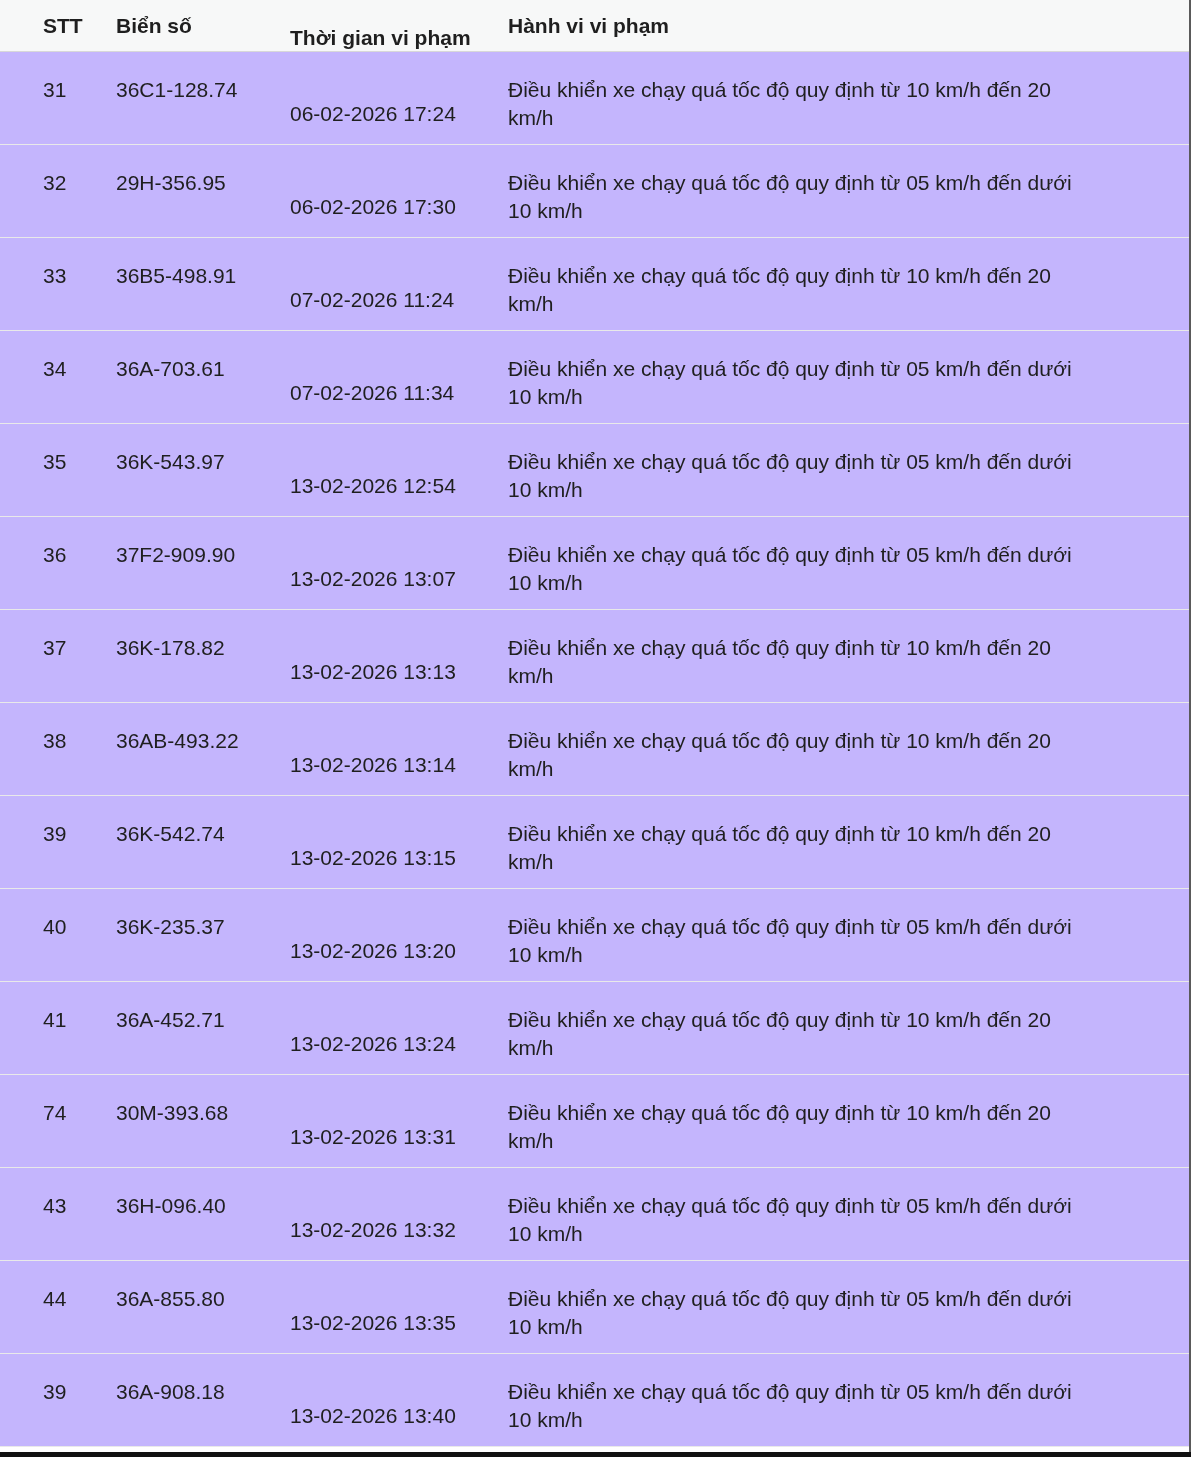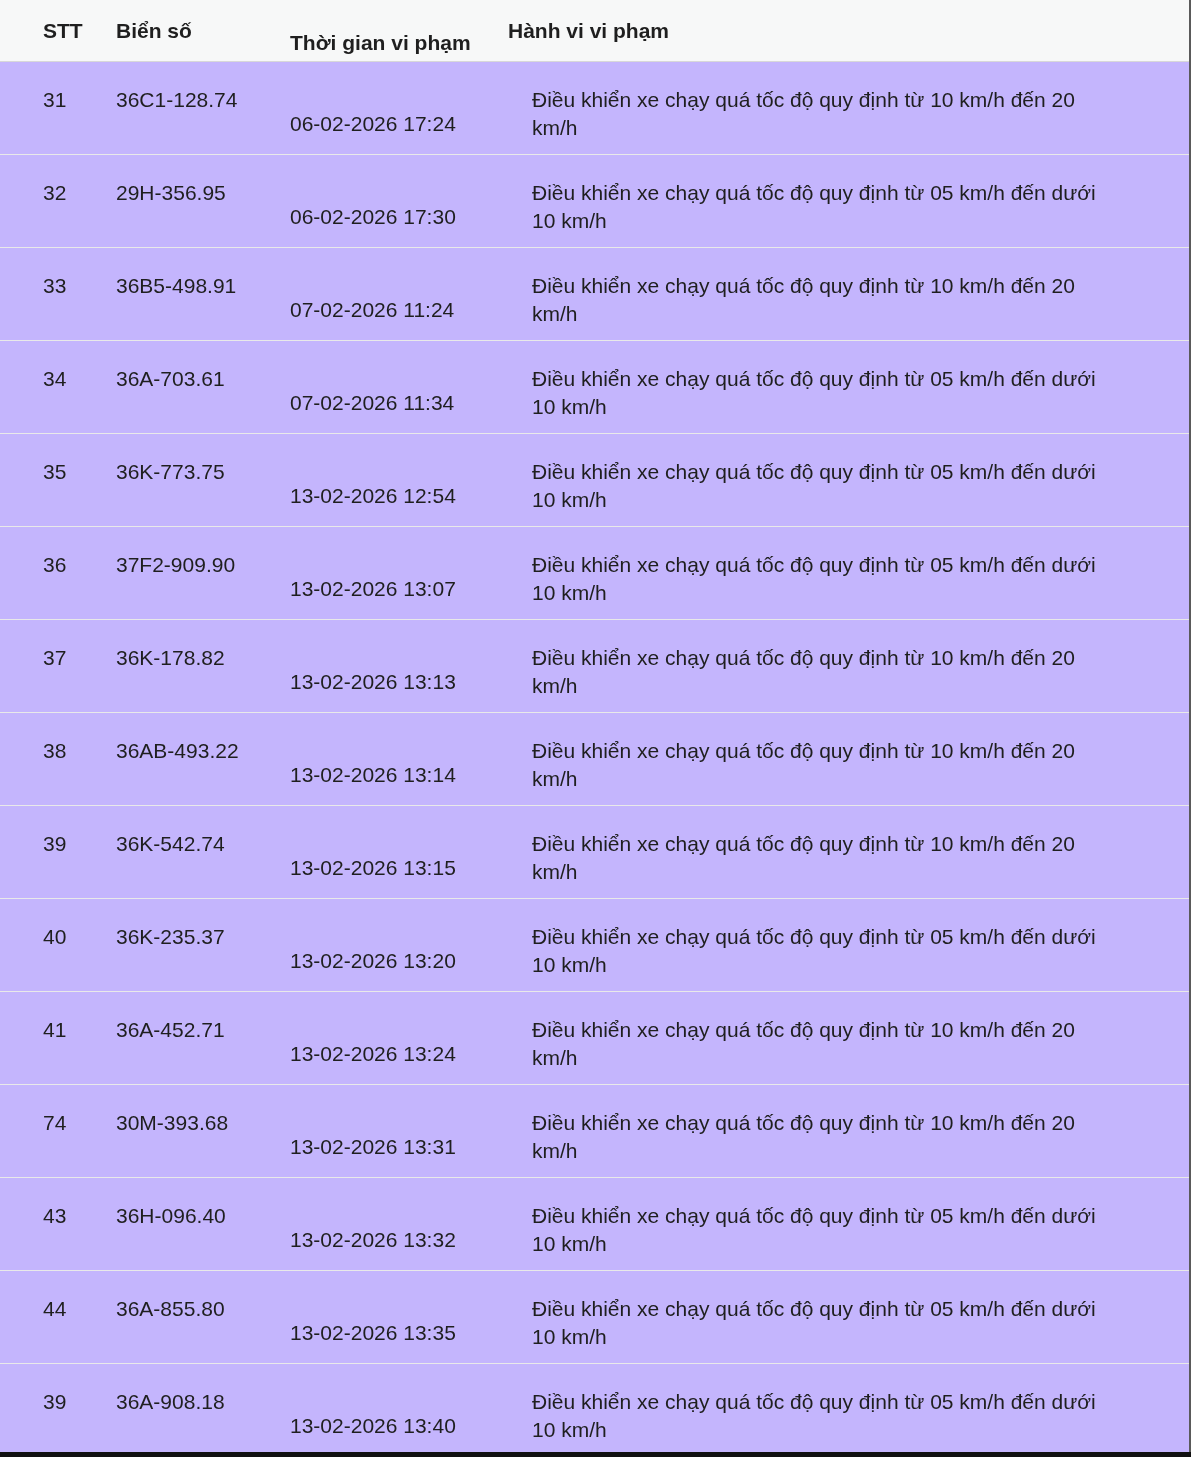--- a/index.html
+++ b/index.html
@@ -17,21 +17,21 @@
     height:1457px;
     background:#ffffff;
     font-family:"Liberation Sans", sans-serif;
     color:var(--c-text);
     overflow:hidden;
   }
   .vtable{width:1189px;}
   .thead{
     display:flex;
     align-items:center;
-    height:62px;
+    height:52px;
     box-sizing:border-box;
     background:var(--c-header-bg);
     border-bottom:1px solid var(--c-header-border);
     font-weight:bold;
     font-size:21px;
   }
   .trow{
     display:flex;
     align-items:flex-start;
     height:93px;
@@ -40,21 +40,21 @@
     border-bottom:1px solid var(--c-row-border);
     font-size:21px;
     line-height:28px;
     background:#c4b5fd;
   }
   .cell{box-sizing:border-box;}
   .c1{flex:0 0 116px;padding-left:43px;}
   .c2{flex:0 0 174px;}
   .c3{flex:0 0 218px;margin-top:24px;}
   .c4{flex:1 1 auto;padding-right:41px;}
-  .v-line{display:block;margin-left:24px;}
+  .v-line{display:block;}
   .right-edge{
     position:absolute;
     top:0;right:0;
     width:2px;height:100%;
     background:var(--c-right-edge);
   }
   .bottom-bar{
     position:absolute;
     left:0;bottom:0;
     width:100%;height:5px;
@@ -109,21 +109,21 @@
     <div class="cell c2">36A-703.61</div>
     <div class="cell c3">07-02-2026 11:34</div>
     <div class="cell c4">
       <span class="v-line">Điều khiển xe chạy quá tốc độ quy định từ 05 km/h đến dưới</span>
       <span class="v-line">10 km/h</span>
     </div>
   </div>
 
   <div class="trow">
     <div class="cell c1">35</div>
-    <div class="cell c2">36K-773.75</div>
+    <div class="cell c2">36K-543.97</div>
     <div class="cell c3">13-02-2026 12:54</div>
     <div class="cell c4">
       <span class="v-line">Điều khiển xe chạy quá tốc độ quy định từ 05 km/h đến dưới</span>
       <span class="v-line">10 km/h</span>
     </div>
   </div>
 
   <div class="trow">
     <div class="cell c1">36</div>
     <div class="cell c2">37F2-909.90</div>

